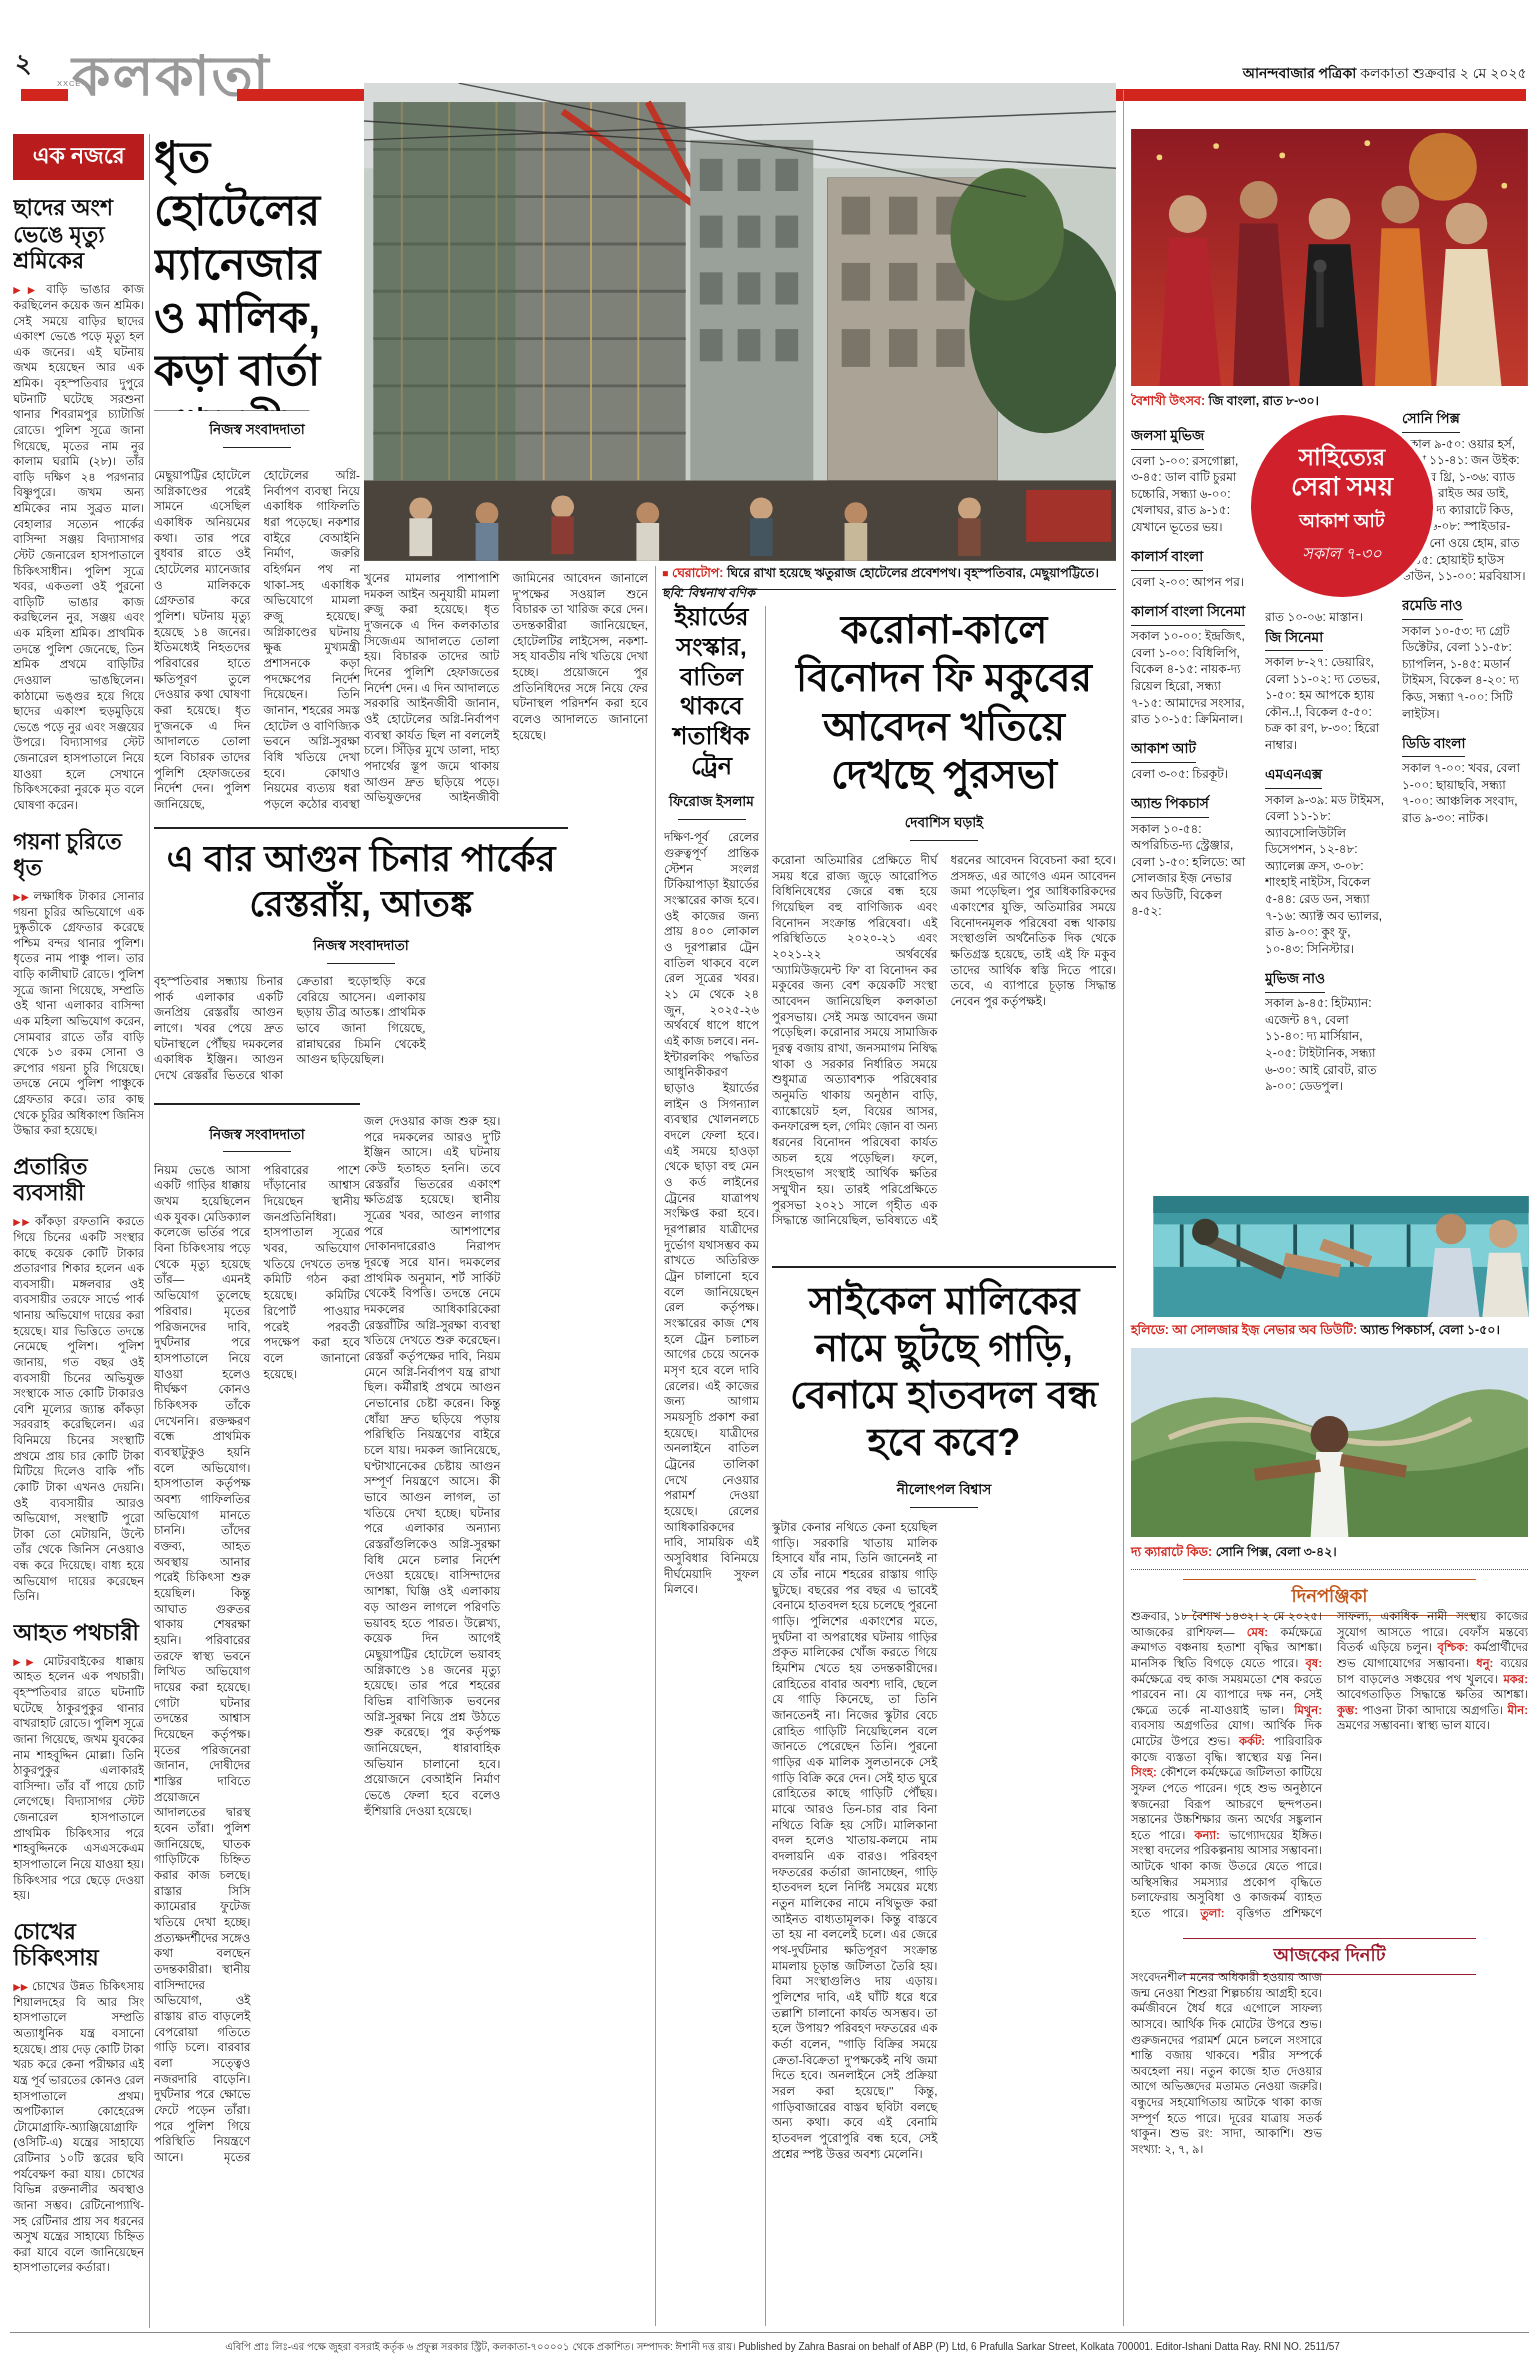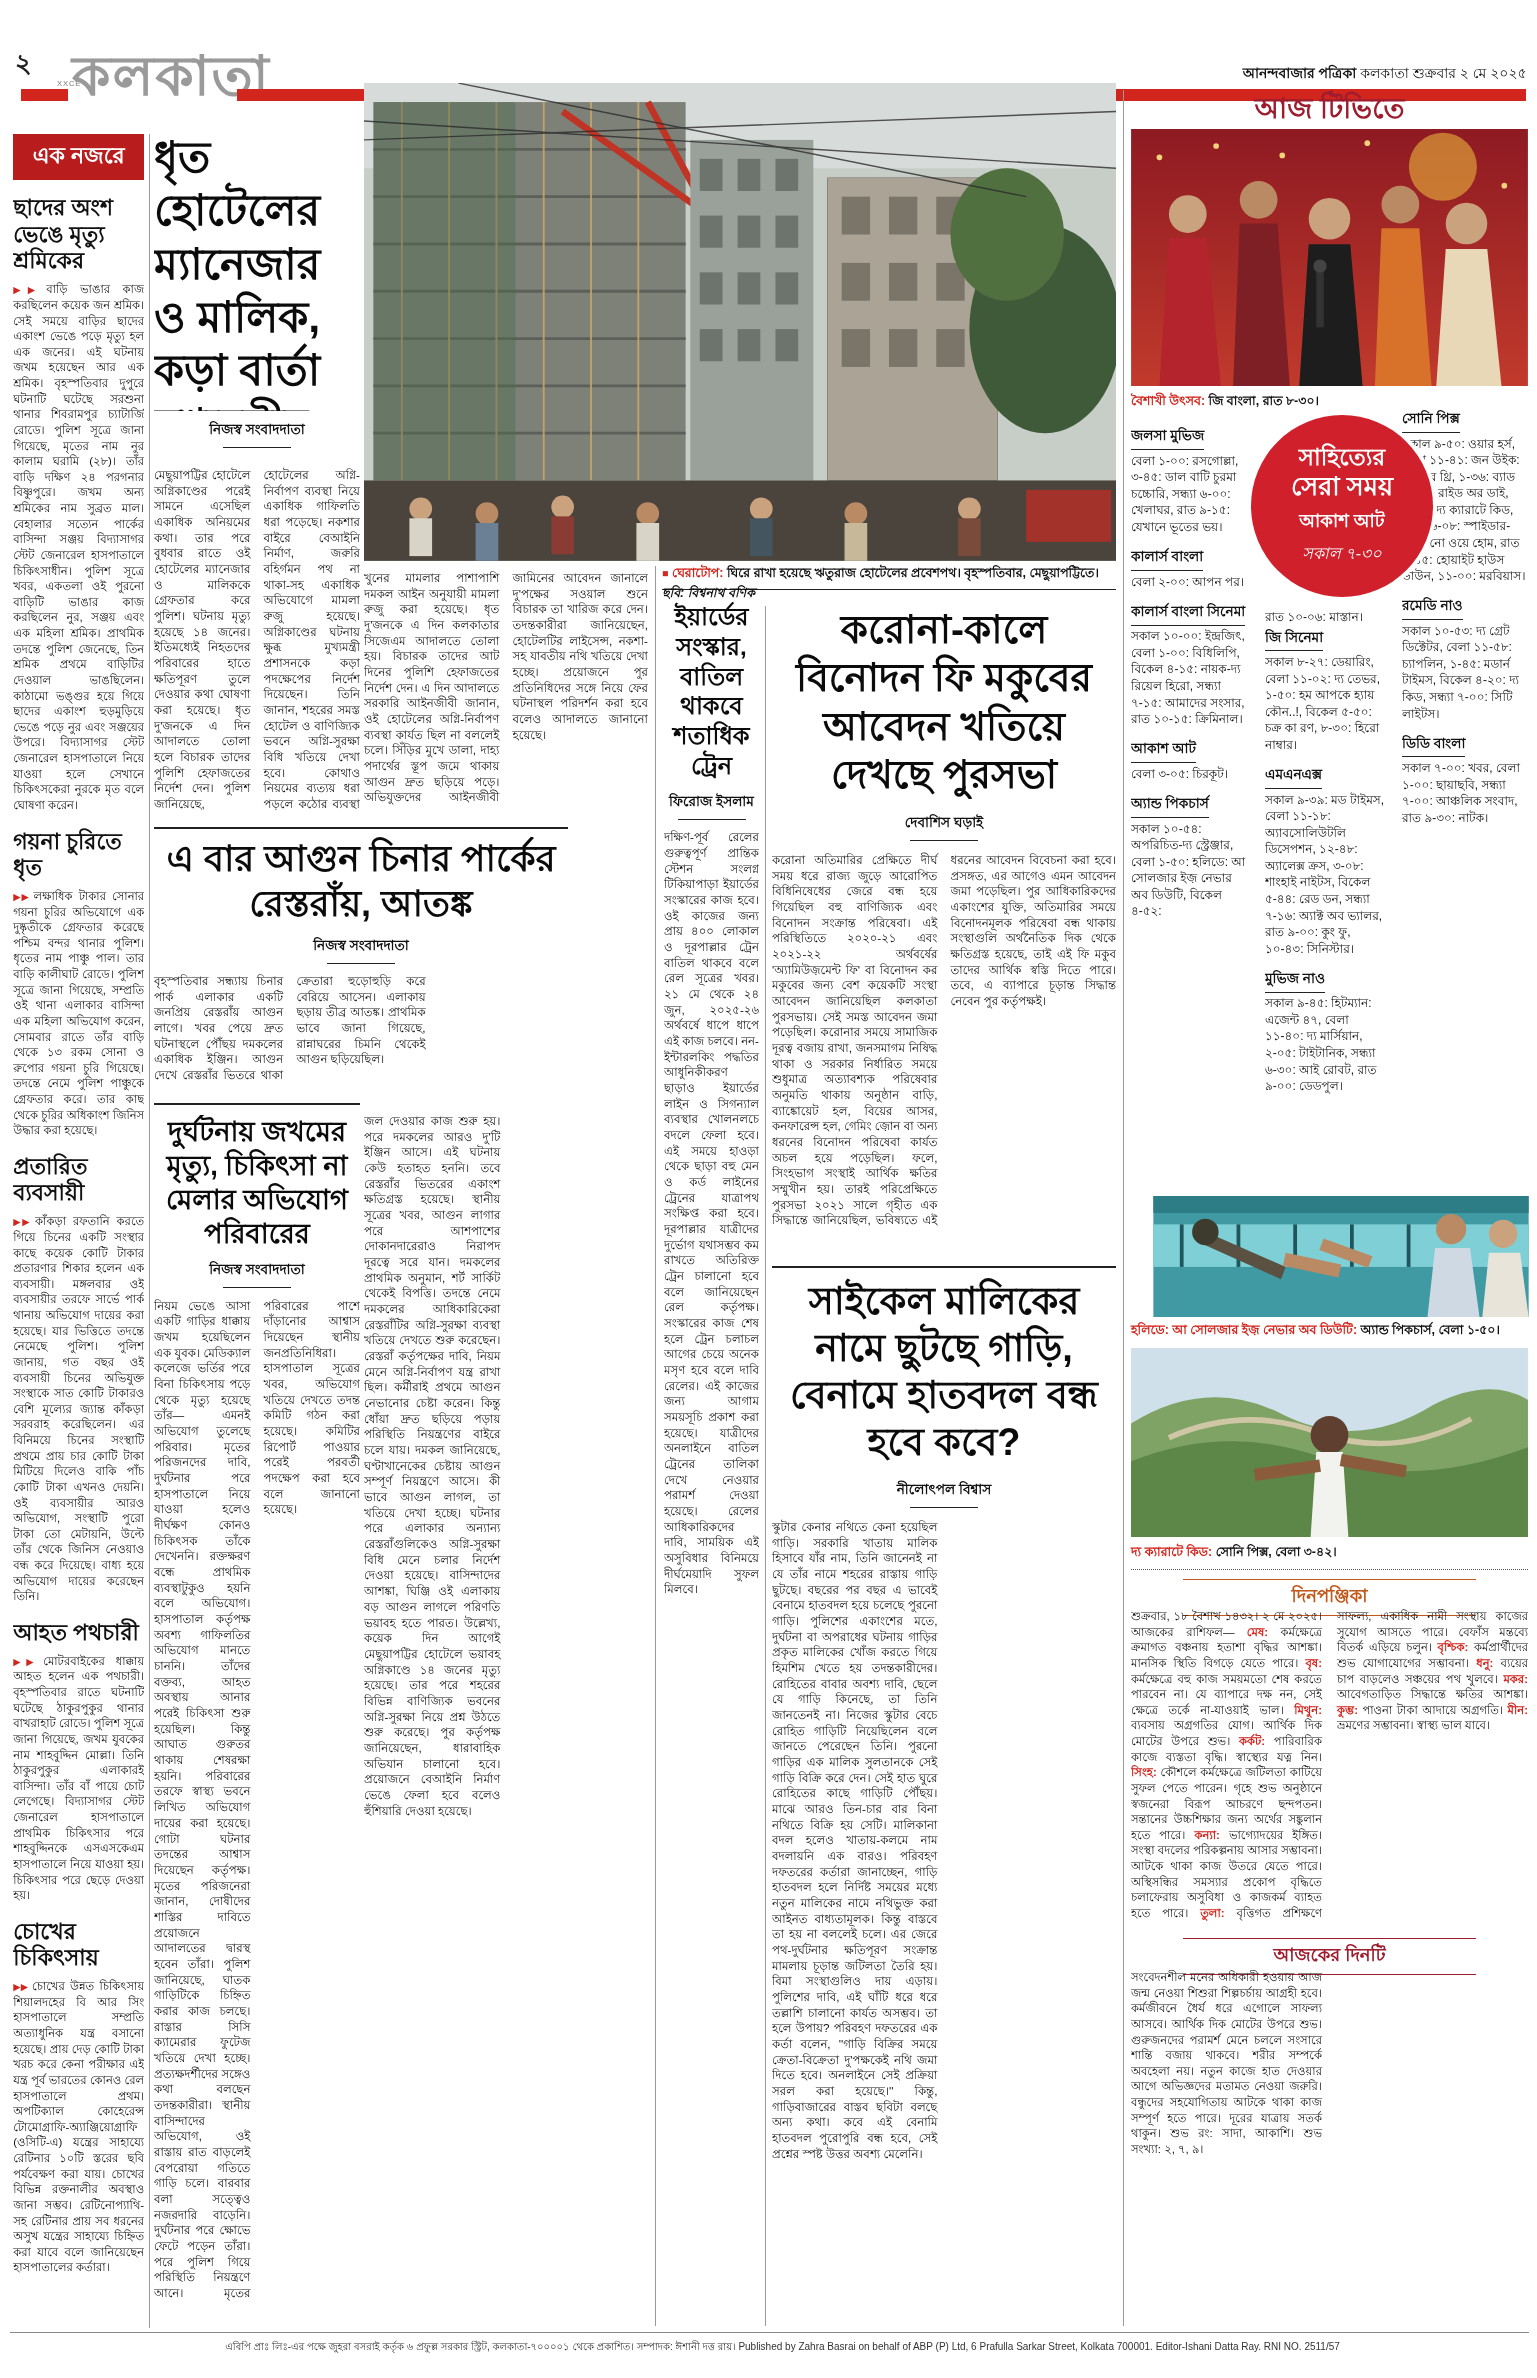--- a/index.html
+++ b/index.html
@@ -215,26 +215,24 @@
   <div class="abs" style="left:154px;top:837px;width:414px;">
     <div class="headline center" style="font-size:36px;">এ বার আগুন চিনার পার্কের রেস্তরাঁয়, আতঙ্ক</div>
     <div class="byline" style="margin-top:7.6px;">নিজস্ব সংবাদদাতা</div>
     <div class="bodytext cols3" style="height:112px;margin-top:9.5px;">বৃহস্পতিবার সন্ধ্যায় চিনার পার্ক এলাকার একটি জনপ্রিয় রেস্তরাঁয় আগুন লাগে। খবর পেয়ে দ্রুত ঘটনাস্থলে পৌঁছয় দমকলের একাধিক ইঞ্জিন। আগুন দেখে রেস্তরাঁর ভিতরে থাকা ক্রেতারা হুড়োহুড়ি করে বেরিয়ে আসেন। এলাকায় ছড়ায় তীব্র আতঙ্ক। প্রাথমিক ভাবে জানা গিয়েছে, রান্নাঘরের চিমনি থেকেই আগুন ছড়িয়েছিল।</div>
   </div>
 
   <div class="abs bodytext cols2" style="left:364px;top:1113px;width:286px;height:1213px;">জল দেওয়ার কাজ শুরু হয়। পরে দমকলের আরও দু'টি ইঞ্জিন আসে। এই ঘটনায় কেউ হতাহত হননি। তবে রেস্তরাঁর ভিতরের একাংশ ক্ষতিগ্রস্ত হয়েছে। স্থানীয় সূত্রের খবর, আগুন লাগার পরে আশপাশের দোকানদারেরাও নিরাপদ দূরত্বে সরে যান। দমকলের প্রাথমিক অনুমান, শর্ট সার্কিট থেকেই বিপত্তি। তদন্তে নেমে দমকলের আধিকারিকেরা রেস্তরাঁটির অগ্নি-সুরক্ষা ব্যবস্থা খতিয়ে দেখতে শুরু করেছেন। রেস্তরাঁ কর্তৃপক্ষের দাবি, নিয়ম মেনে অগ্নি-নির্বাপণ যন্ত্র রাখা ছিল। কর্মীরাই প্রথমে আগুন নেভানোর চেষ্টা করেন। কিন্তু ধোঁয়া দ্রুত ছড়িয়ে পড়ায় পরিস্থিতি নিয়ন্ত্রণের বাইরে চলে যায়। দমকল জানিয়েছে, ঘণ্টাখানেকের চেষ্টায় আগুন সম্পূর্ণ নিয়ন্ত্রণে আসে। কী ভাবে আগুন লাগল, তা খতিয়ে দেখা হচ্ছে। ঘটনার পরে এলাকার অন্যান্য রেস্তরাঁগুলিকেও অগ্নি-সুরক্ষা বিধি মেনে চলার নির্দেশ দেওয়া হয়েছে। বাসিন্দাদের আশঙ্কা, ঘিঞ্জি ওই এলাকায় বড় আগুন লাগলে পরিণতি ভয়াবহ হতে পারত। উল্লেখ্য, কয়েক দিন আগেই মেছুয়াপট্টির হোটেলে ভয়াবহ অগ্নিকাণ্ডে ১৪ জনের মৃত্যু হয়েছে। তার পরে শহরের বিভিন্ন বাণিজ্যিক ভবনের অগ্নি-সুরক্ষা নিয়ে প্রশ্ন উঠতে শুরু করেছে। পুর কর্তৃপক্ষ জানিয়েছেন, ধারাবাহিক অভিযান চালানো হবে। প্রয়োজনে বেআইনি নির্মাণ ভেঙে ফেলা হবে বলেও হুঁশিয়ারি দেওয়া হয়েছে।</div>
 
   <div class="abs hr2" style="left:154px;top:1103px;width:206px;"></div>
   <div class="abs" style="left:154px;top:1115px;width:206px;">
-    <div class="headline center" style="font-size:27.4px;">দুর্ঘটনায় জখমের মৃত্যু, চিকিৎসা না মেলার অভিযোগ পরিবারের</div>
     <div class="byline" style="margin-top:7.6px;">নিজস্ব সংবাদদাতা</div>
     <div class="bodytext cols2" style="height:1013px;margin-top:9.5px;">নিয়ম ভেঙে আসা একটি গাড়ির ধাক্কায় জখম হয়েছিলেন এক যুবক। মেডিক্যাল কলেজে ভর্তির পরে বিনা চিকিৎসায় পড়ে থেকে মৃত্যু হয়েছে তাঁর— এমনই অভিযোগ তুলেছে পরিবার। মৃতের পরিজনদের দাবি, দুর্ঘটনার পরে হাসপাতালে নিয়ে যাওয়া হলেও দীর্ঘক্ষণ কোনও চিকিৎসক তাঁকে দেখেননি। রক্তক্ষরণ বন্ধে প্রাথমিক ব্যবস্থাটুকুও হয়নি বলে অভিযোগ। হাসপাতাল কর্তৃপক্ষ অবশ্য গাফিলতির অভিযোগ মানতে চাননি। তাঁদের বক্তব্য, আহত অবস্থায় আনার পরেই চিকিৎসা শুরু হয়েছিল। কিন্তু আঘাত গুরুতর থাকায় শেষরক্ষা হয়নি। পরিবারের তরফে স্বাস্থ্য ভবনে লিখিত অভিযোগ দায়ের করা হয়েছে। গোটা ঘটনার তদন্তের আশ্বাস দিয়েছেন কর্তৃপক্ষ। মৃতের পরিজনেরা জানান, দোষীদের শাস্তির দাবিতে প্রয়োজনে আদালতের দ্বারস্থ হবেন তাঁরা। পুলিশ জানিয়েছে, ঘাতক গাড়িটিকে চিহ্নিত করার কাজ চলছে। রাস্তার সিসি ক্যামেরার ফুটেজ খতিয়ে দেখা হচ্ছে। প্রত্যক্ষদর্শীদের সঙ্গেও কথা বলছেন তদন্তকারীরা। স্থানীয় বাসিন্দাদের অভিযোগ, ওই রাস্তায় রাত বাড়লেই বেপরোয়া গতিতে গাড়ি চলে। বারবার বলা সত্ত্বেও নজরদারি বাড়েনি। দুর্ঘটনার পরে ক্ষোভে ফেটে পড়েন তাঁরা। পরে পুলিশ গিয়ে পরিস্থিতি নিয়ন্ত্রণে আনে। মৃতের পরিবারের পাশে দাঁড়ানোর আশ্বাস দিয়েছেন স্থানীয় জনপ্রতিনিধিরা। হাসপাতাল সূত্রের খবর, অভিযোগ খতিয়ে দেখতে তদন্ত কমিটি গঠন করা হয়েছে। কমিটির রিপোর্ট পাওয়ার পরেই পরবর্তী পদক্ষেপ করা হবে বলে জানানো হয়েছে।</div>
   </div>
 
-  <div class="abs tv-header" style="left:1131px;top:87px;width:397px;">আজ টিভিতে</div>
   <div class="abs" style="left:1131px;top:129px;width:397px;height:257px;">
     <svg width="397" height="257" viewBox="0 0 420 272">
       <defs>
         <linearGradient id="warm" x1="0" y1="0" x2="0" y2="1">
           <stop offset="0" stop-color="#8e1a22"></stop>
             <stop offset="1" stop-color="#c13a2c"></stop>
         </linearGradient>
       </defs>
       <rect width="420" height="272" fill="url(#warm)"></rect>
       <circle cx="330" cy="40" r="36" fill="#e9b43c" opacity="0.6"></circle>

